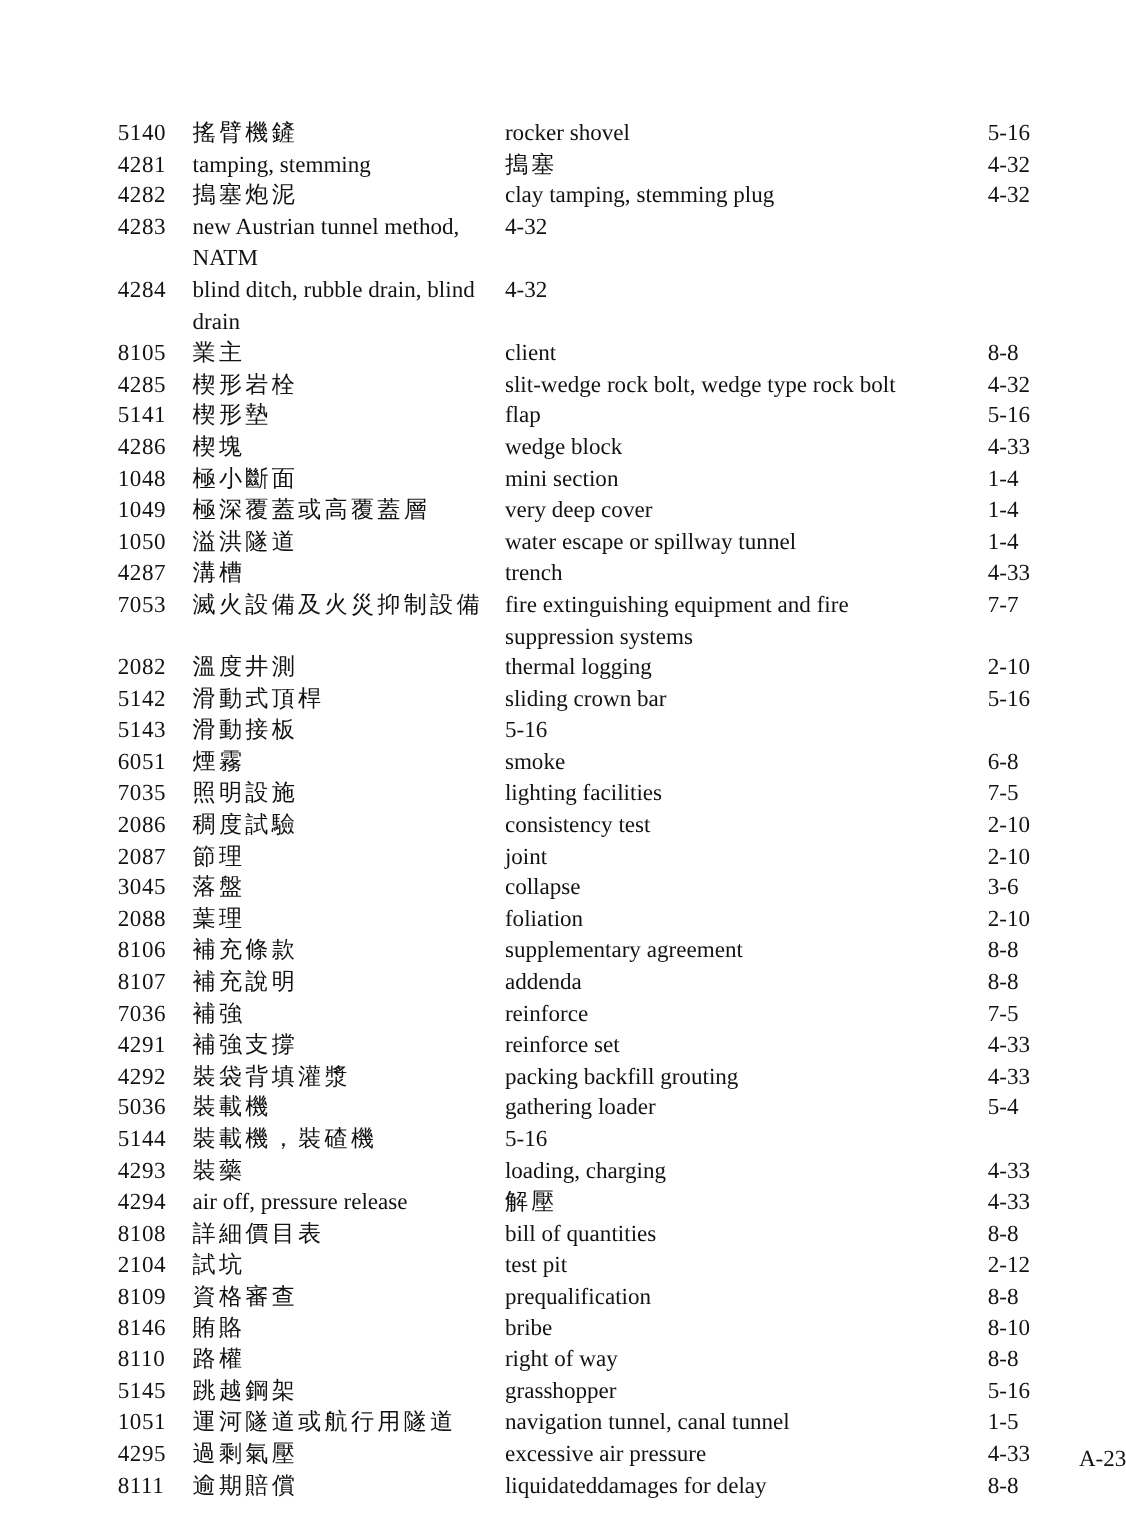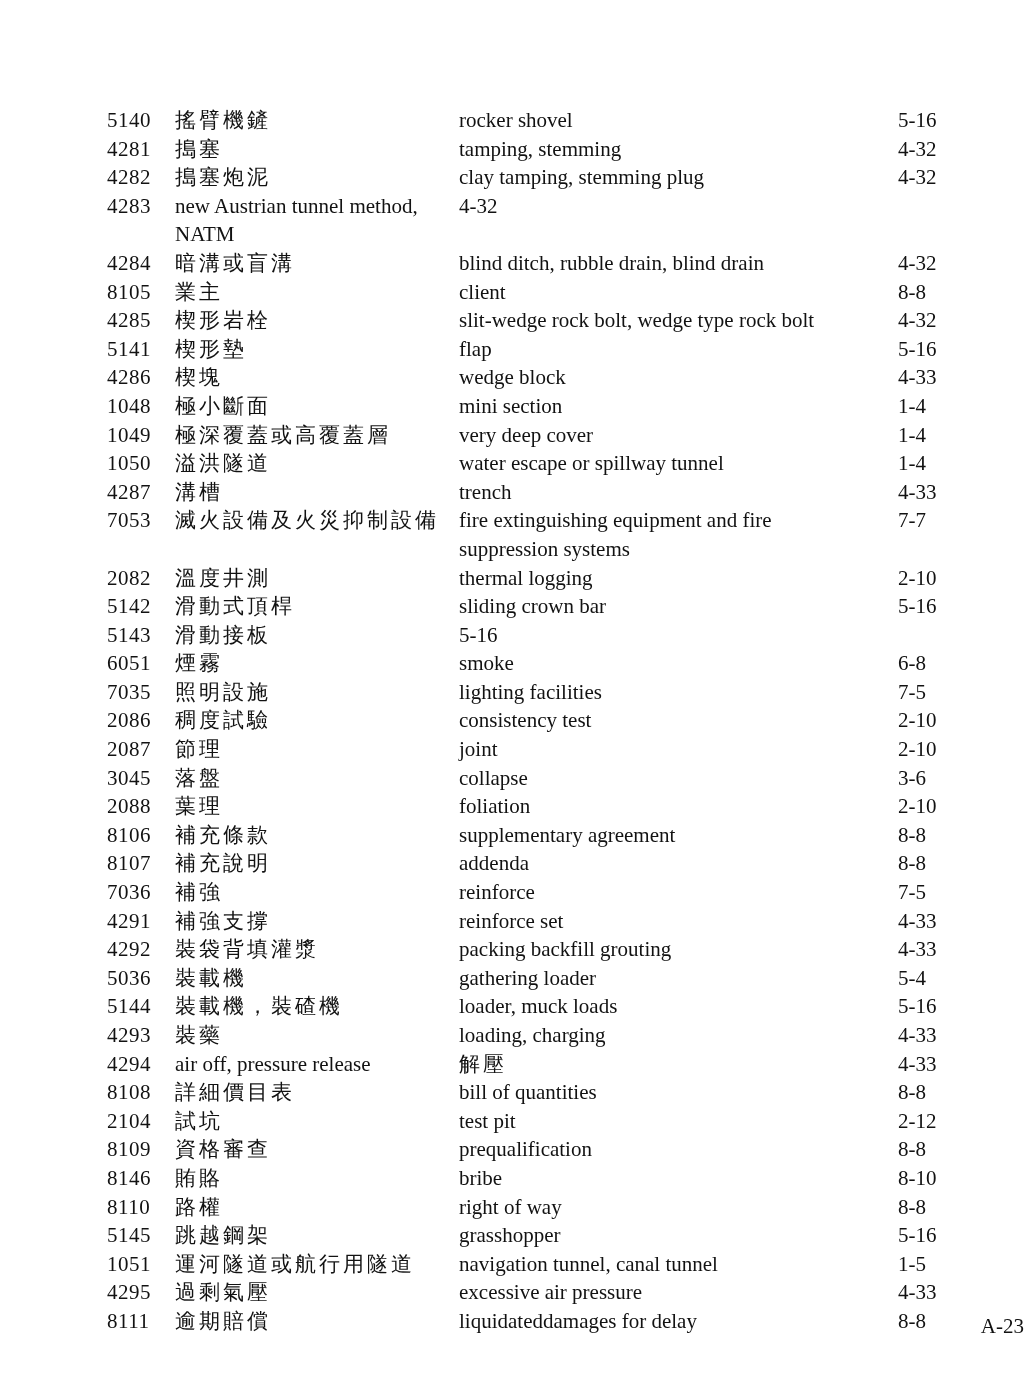--- a/index.html
+++ b/index.html
@@ -60,38 +60,37 @@
 <div class="page">
   <div class="glossary" id="glossary-table">
       <div class="row">
         <div class="cell code">5140</div>
         <div class="cell zh">搖臂機鏟</div>
         <div class="cell en">rocker shovel</div>
         <div class="cell pageref">5-16</div>
       </div>
       <div class="row">
         <div class="cell code">4281</div>
+        <div class="cell en">tamping, stemming</div>
         <div class="cell zh">搗塞</div>
-        <div class="cell en">tamping, stemming</div>
         <div class="cell pageref">4-32</div>
       </div>
       <div class="row">
         <div class="cell code">4282</div>
         <div class="cell zh">搗塞炮泥</div>
         <div class="cell en">clay tamping, stemming plug</div>
         <div class="cell pageref">4-32</div>
       </div>
       <div class="row">
         <div class="cell code">4283</div>
         <div class="cell en">new Austrian tunnel method, NATM</div>
         <div class="cell pageref">4-32</div>
       </div>
       <div class="row">
         <div class="cell code">4284</div>
-        <div class="cell zh">暗溝或盲溝</div>
         <div class="cell en">blind ditch, rubble drain, blind drain</div>
         <div class="cell pageref">4-32</div>
       </div>
       <div class="row">
         <div class="cell code">8105</div>
         <div class="cell zh">業主</div>
         <div class="cell en">client</div>
         <div class="cell pageref">8-8</div>
       </div>
       <div class="row">
@@ -227,21 +226,20 @@
       </div>
       <div class="row">
         <div class="cell code">5036</div>
         <div class="cell zh">裝載機</div>
         <div class="cell en">gathering loader</div>
         <div class="cell pageref">5-4</div>
       </div>
       <div class="row">
         <div class="cell code">5144</div>
         <div class="cell zh">裝載機，裝碴機</div>
-        <div class="cell en">loader, muck loads</div>
         <div class="cell pageref">5-16</div>
       </div>
       <div class="row">
         <div class="cell code">4293</div>
         <div class="cell zh">裝藥</div>
         <div class="cell en">loading, charging</div>
         <div class="cell pageref">4-33</div>
       </div>
       <div class="row">
         <div class="cell code">4294</div>

